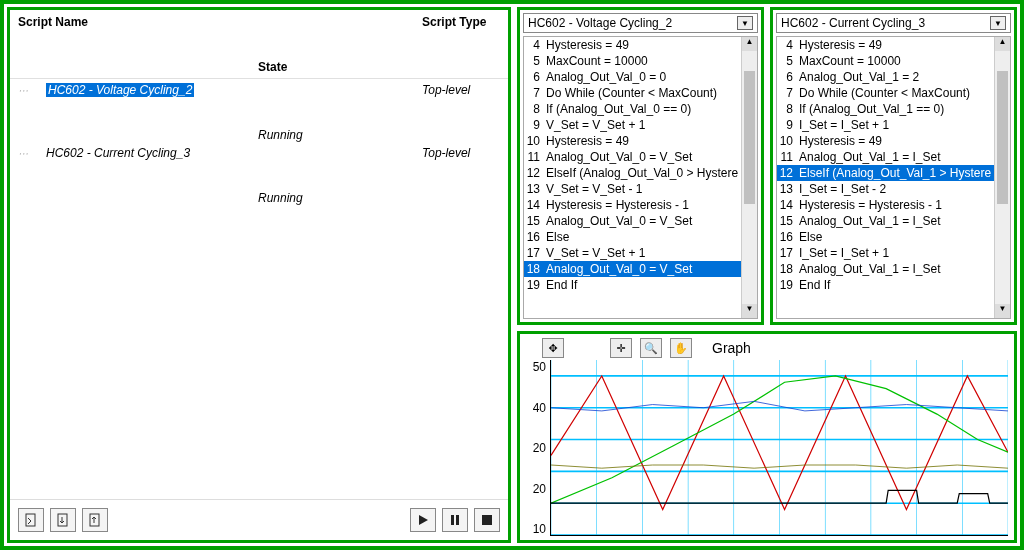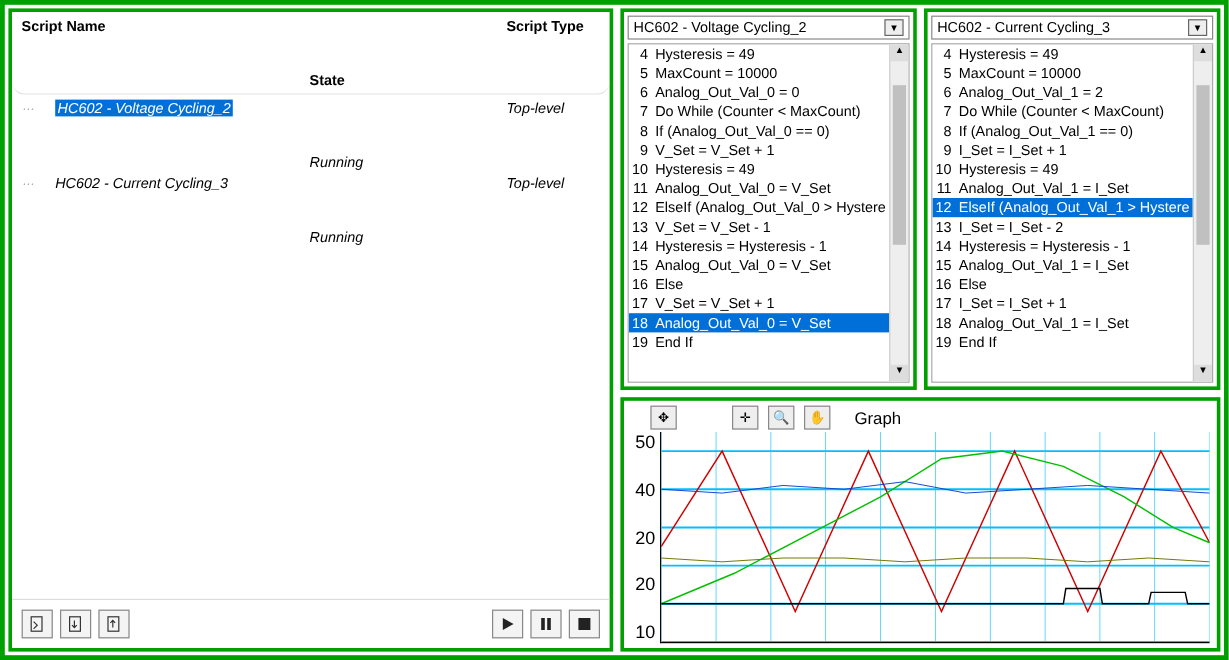--- a/index.html
+++ b/index.html
@@ -31,21 +31,20 @@
   font-weight: bold;
   padding: 4px 8px;
   font-size: 13px;
 }
 .table-head {
   display: flex;
   font-weight: bold;
   padding: 5px 8px 4px;
   border-bottom: 1px solid #e0e0e0;
   font-size: 12px;
-  border-radius: 11px;
 }
 .col-name { flex: 0 0 240px; }
 .col-state { flex: 0 0 140px; margin-top: 45px; }
 .col-type { flex: 1; margin-left: 24px; }
 .table-body {
   flex: 1;
   overflow: hidden;
   padding-top: 2px;
 }
 .table-row {
@@ -173,21 +172,21 @@
 }
 .graph-title { font-weight: normal; font-size: 14px; margin-left: 12px; }
 .graph-area {
   flex: 1;
   display: flex;
 }
 .y-axis {
   display: flex;
   flex-direction: column;
   justify-content: space-between;
-  font-size: 15px;
+  font-size: 12px;
   text-align: right;
   padding-right: 4px;
   width: 24px;
 }
 .plot {
   flex: 1;
   position: relative;
   border-left: 1px solid #000;
   border-bottom: 1px solid #000;
 }

